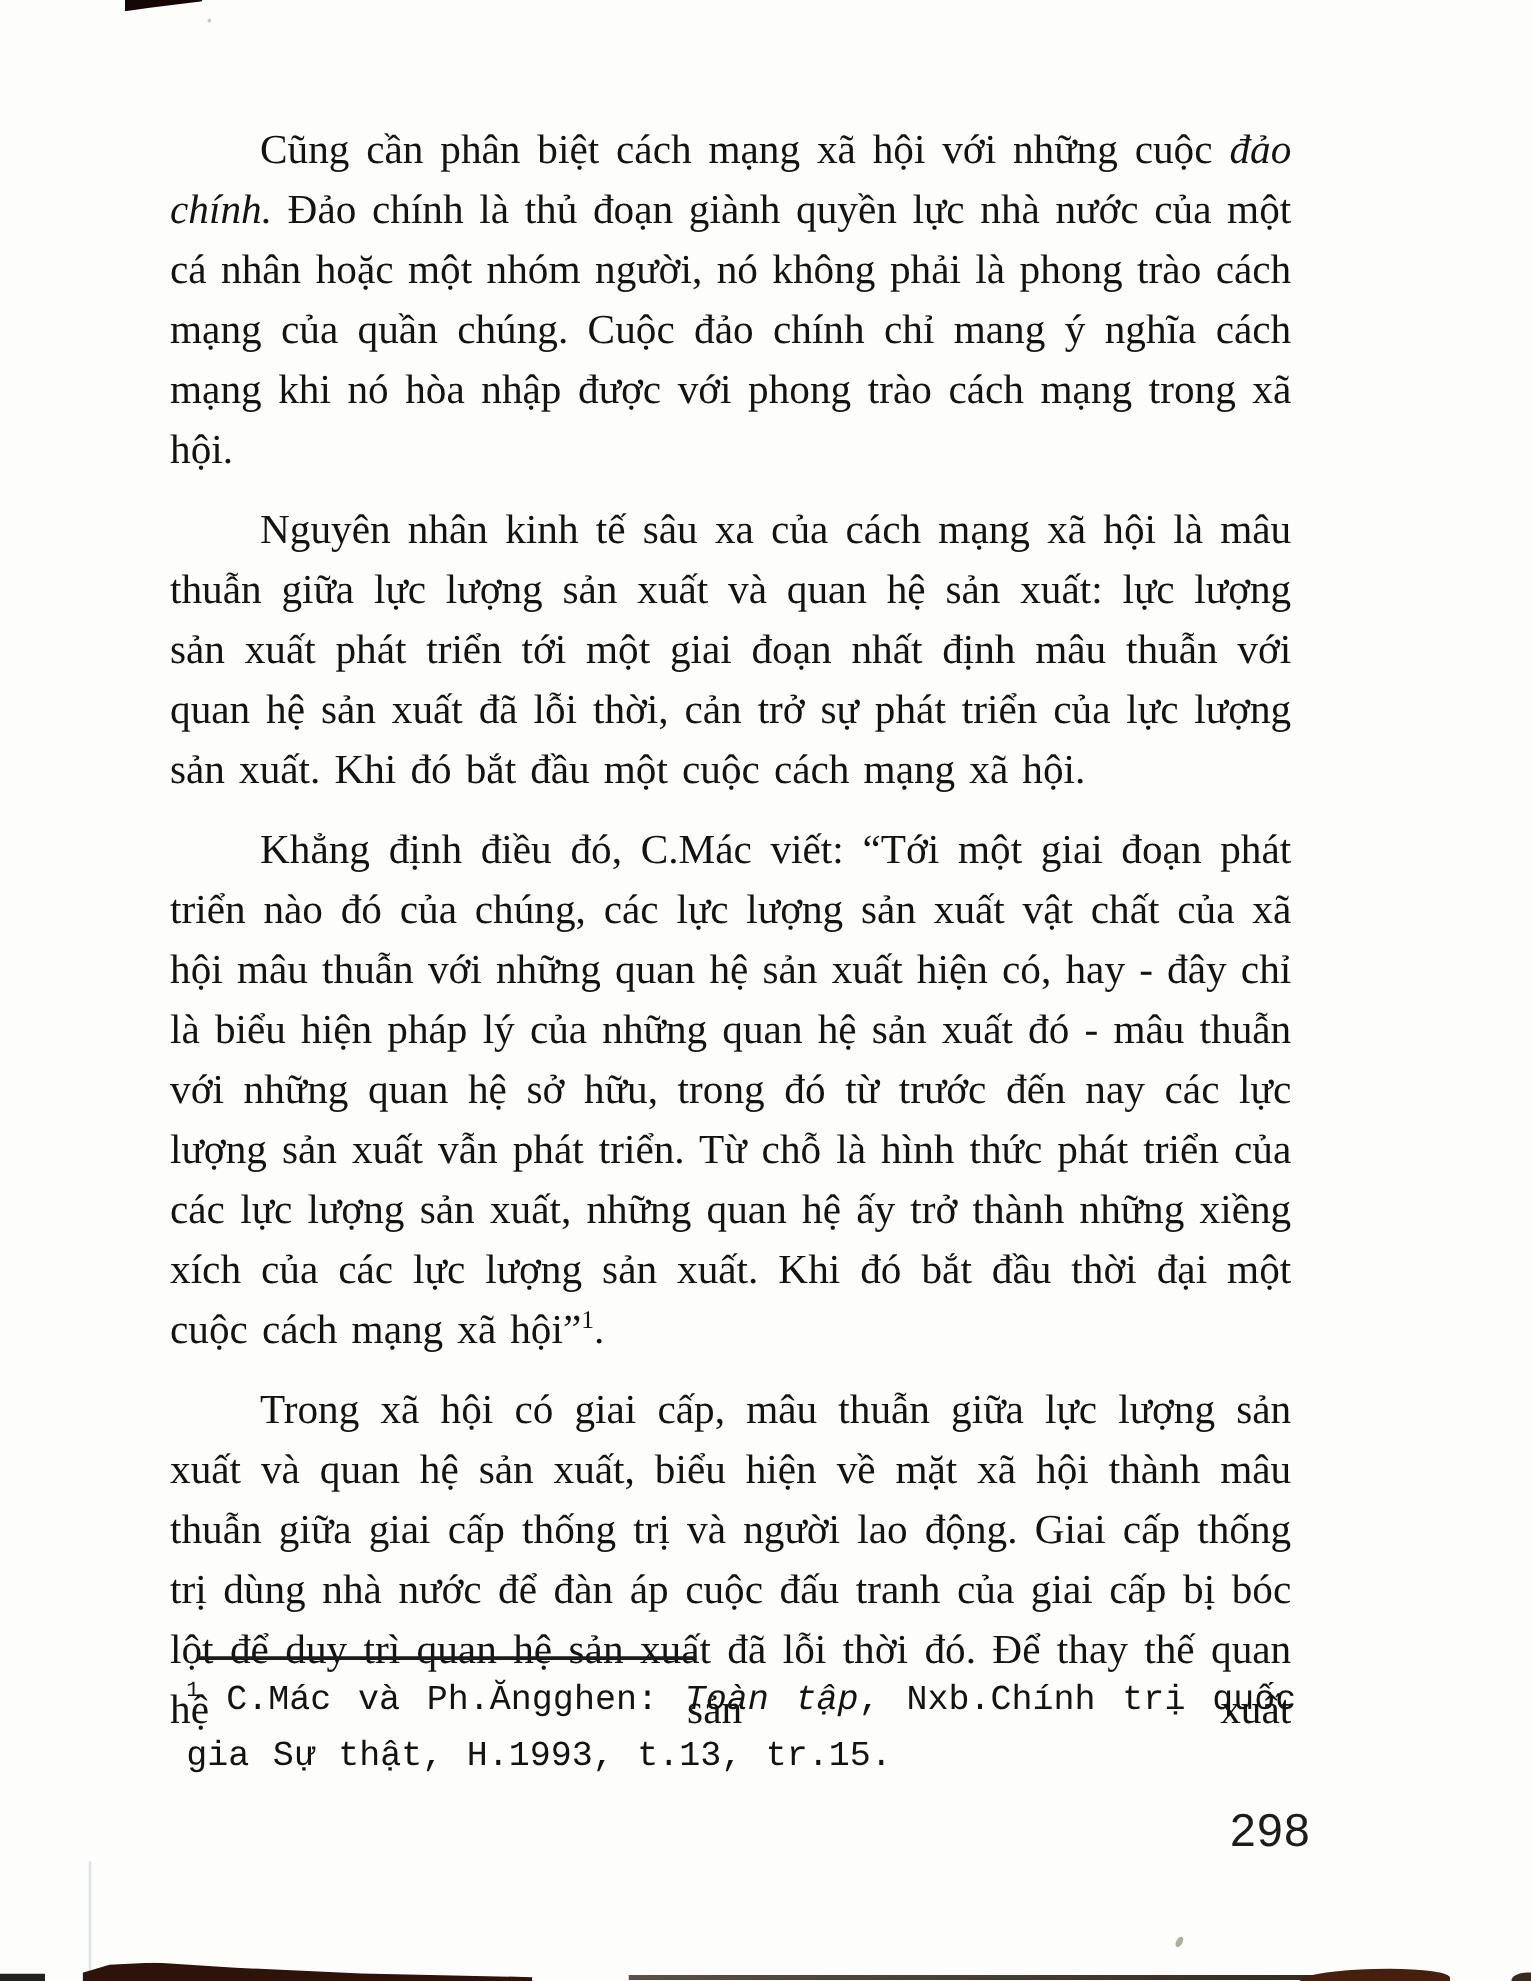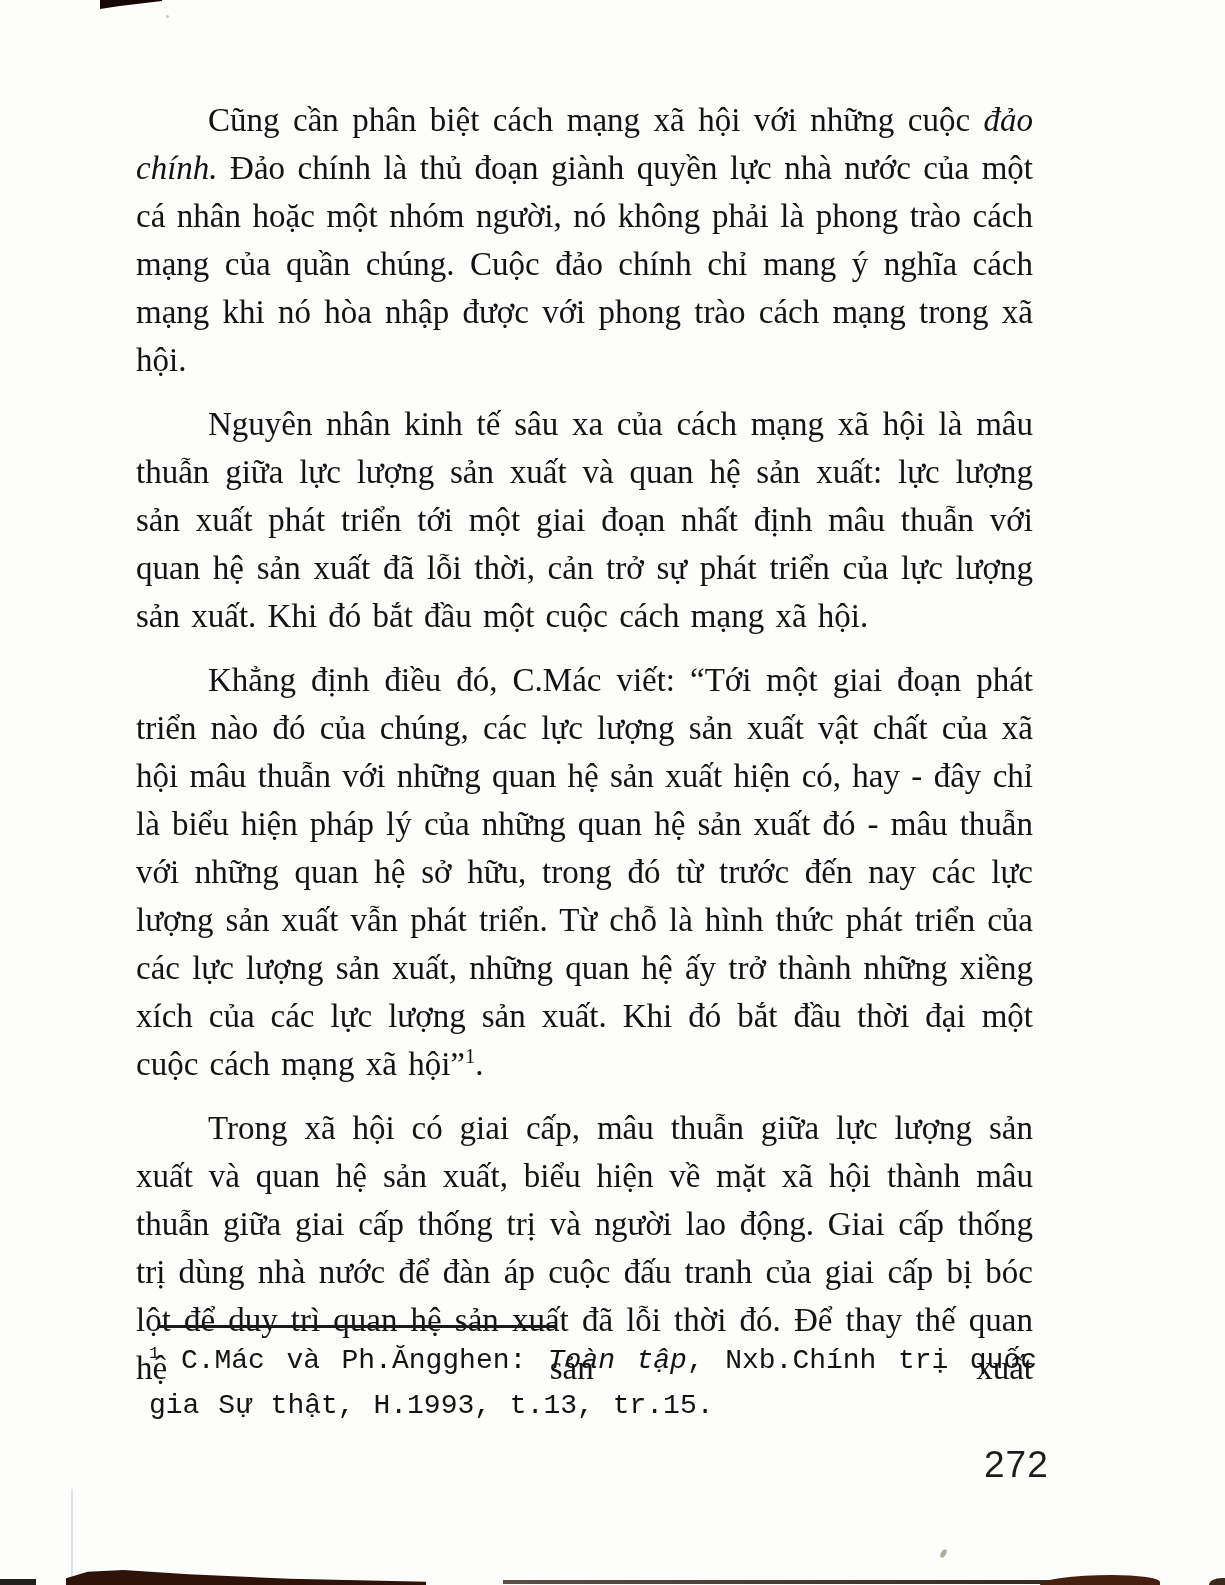--- a/index.html
+++ b/index.html
@@ -125,21 +125,21 @@
     <p><span>Cũng cần phân biệt cách mạng xã hội với những cuộc </span><span class="italic">đảo chính.</span><span> Đảo chính là thủ đoạn giành quyền lực nhà nước của một cá nhân hoặc một nhóm người, nó không phải là phong trào cách mạng của quần chúng. Cuộc đảo chính chỉ mang ý nghĩa cách mạng khi nó hòa nhập được với phong trào cách mạng trong xã hội.</span></p>
     <p><span>Nguyên nhân kinh tế sâu xa của cách mạng xã hội là mâu thuẫn giữa lực lượng sản xuất và quan hệ sản xuất: lực lượng sản xuất phát triển tới một giai đoạn nhất định mâu thuẫn với quan hệ sản xuất đã lỗi thời, cản trở sự phát triển của lực lượng sản xuất. Khi đó bắt đầu một cuộc cách mạng xã hội.</span></p>
     <p><span>Khẳng định điều đó, C.Mác viết: “Tới một giai đoạn phát triển nào đó của chúng, các lực lượng sản xuất vật chất của xã hội mâu thuẫn với những quan hệ sản xuất hiện có, hay - đây chỉ là biểu hiện pháp lý của những quan hệ sản xuất đó - mâu thuẫn với những quan hệ sở hữu, trong đó từ trước đến nay các lực lượng sản xuất vẫn phát triển. Từ chỗ là hình thức phát triển của các lực lượng sản xuất, những quan hệ ấy trở thành những xiềng xích của các lực lượng sản xuất. Khi đó bắt đầu thời đại một cuộc cách mạng xã hội”</span><span class="sup">1</span><span>.</span></p>
     <p class="continues"><span>Trong xã hội có giai cấp, mâu thuẫn giữa lực lượng sản xuất và quan hệ sản xuất, biểu hiện về mặt xã hội thành mâu thuẫn giữa giai cấp thống trị và người lao động. Giai cấp thống trị dùng nhà nước để đàn áp cuộc đấu tranh của giai cấp bị bóc lột để duy trì quan hệ sản xuất đã lỗi thời đó. Để thay thế quan hệ sản xuất</span></p>
   </div>
 
   <div class="footnote-rule"></div>
 
   <div class="footnote"><span class="sup">1</span><span> C.Mác và Ph.Ăngghen: </span><span class="italic">Toàn tập</span><span>, Nxb.Chính trị quốc gia Sự thật, H.1993, t.13, tr.15.</span></div>
 
-  <div class="page-number">272</div>
+  <div class="page-number">298</div>
 
   <div class="artifact crease-left"></div>
   <div class="artifact curl-bottom-left"></div>
   <div class="artifact corner-strip-left"></div>
   <div class="artifact line-bottom-right"></div>
   <div class="artifact blob-bottom-right"></div>
   <div class="artifact corner-mark-right"></div>
   <div class="artifact speck speck-1"></div>
 
 </div>

